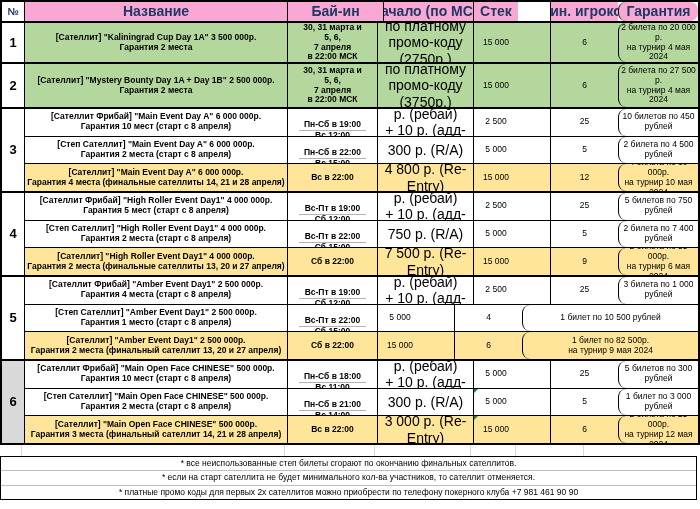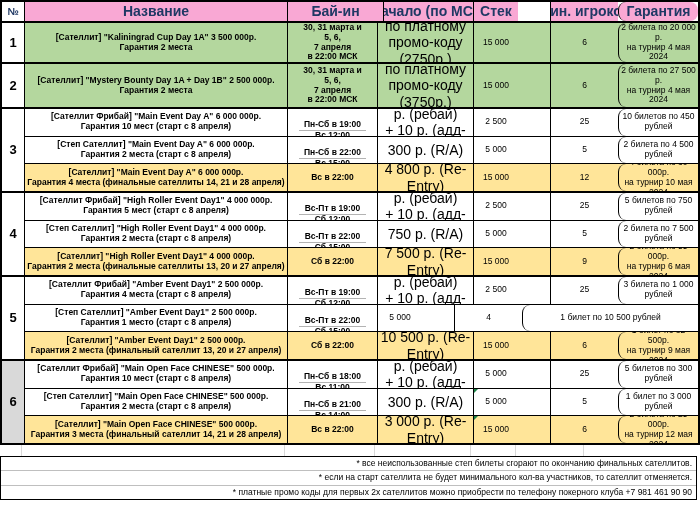--- a/index.html
+++ b/index.html
@@ -40,21 +40,21 @@
 
   .flag { position:absolute; top:0; left:0; width:0; height:0;
           border-top:4px solid #1e8449; border-right:4px solid transparent; }
 
   .gap { display:flex; height:11px; background:#fff; }
   .gcell { height:100%; border-right:1px solid #d9d9d9; }
   .gc1{width:22px;} .gc2{width:263px;} .gc3{width:90px;} .gc4{width:96px;}
   .gc5{width:45px;} .gc6{width:68px;} .gc7{flex:1; border-right:none;}
 
   .notes { width:697px; border:1.5px solid #000; background:#fff; }
-  .note { font-size:8.5px; line-height:1.1; text-align:right; padding:2px 4px; }
+  .note { font-size:8.5px; line-height:1.1; text-align:center; padding:2px 4px; }
   .note + .note { border-top:1px solid #bfbfbf; }
 </style>
 </head>
 <body>
 
 <div class="wrap">
 
   <div class="tbl">
 
     <div class="row hrow">
@@ -167,21 +167,21 @@
         <div class="subrow">
           <div class="cell c-name">[Степ Сателлит] "High Roller Event Day1" 4 000 000р.
 Гарантия 2 места (старт с 8 апреля)</div>
           <div class="cell c-start split">
             <div class="half">Вс-Пт в 22:00</div>
             <div class="half">Сб 15:00</div>
           </div>
           <div class="cell c-buyin">750 р. (R/A)</div>
           <div class="cell c-stack">5 000</div>
           <div class="cell c-min">5</div>
-          <div class="cell c-guar">2 билета по 7 500 рублей</div>
+          <div class="cell c-guar">2 билета по 7 400 рублей</div>
         </div>
         <div class="subrow bg-yellow">
           <div class="cell c-name">[Сателлит] "High Roller Event Day1" 4 000 000р.
 Гарантия 2 места (финальные сателлиты 13, 20 и 27 апреля)</div>
           <div class="cell c-start">Сб в 22:00</div>
           <div class="cell c-buyin">7 500 р. (Re-Entry)</div>
           <div class="cell c-stack">15 000</div>
           <div class="cell c-min">9</div>
           <div class="cell c-guar">2 билета по 55 000р.
 на турнир 6 мая 2024</div>
@@ -213,21 +213,20 @@
             <div class="half">Сб 15:00</div>
           </div>
           <div class="cell c-stack">5 000</div>
           <div class="cell c-min">4</div>
           <div class="cell c-guar">1 билет по 10 500 рублей</div>
         </div>
         <div class="subrow bg-yellow">
           <div class="cell c-name">[Сателлит] "Amber Event Day1" 2 500 000р.
 Гарантия 2 места (финальный сателлит 13, 20 и 27 апреля)</div>
           <div class="cell c-start">Сб в 22:00</div>
-          <div class="cell c-buyin">10 500 р. (Re-Entry)</div>
           <div class="cell c-stack">15 000</div>
           <div class="cell c-min">6</div>
           <div class="cell c-guar">1 билет по 82 500р.
 на турнир 9 мая 2024</div>
         </div>
       </div>
     </div>
 
     <div class="group gbig">
       <div class="cell c-num bg-gray">6</div>

